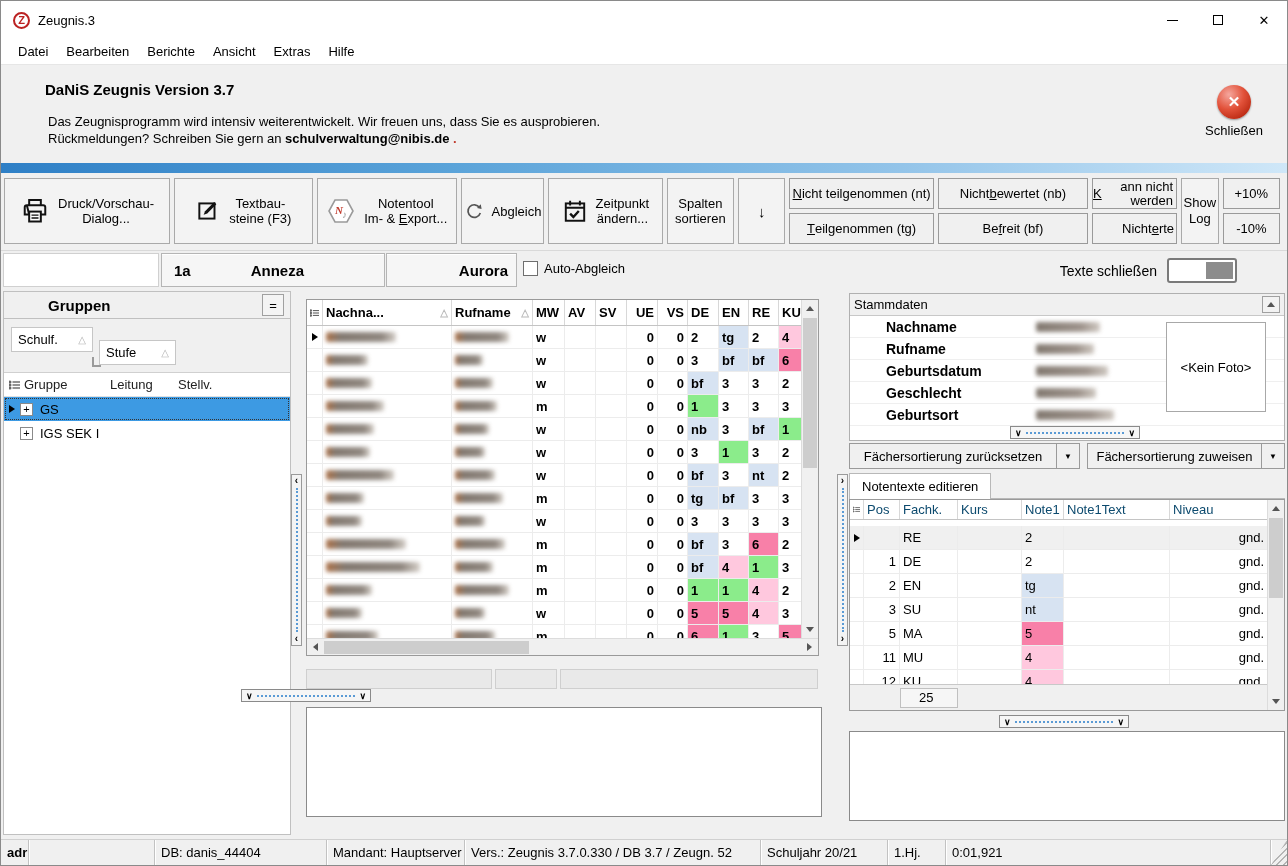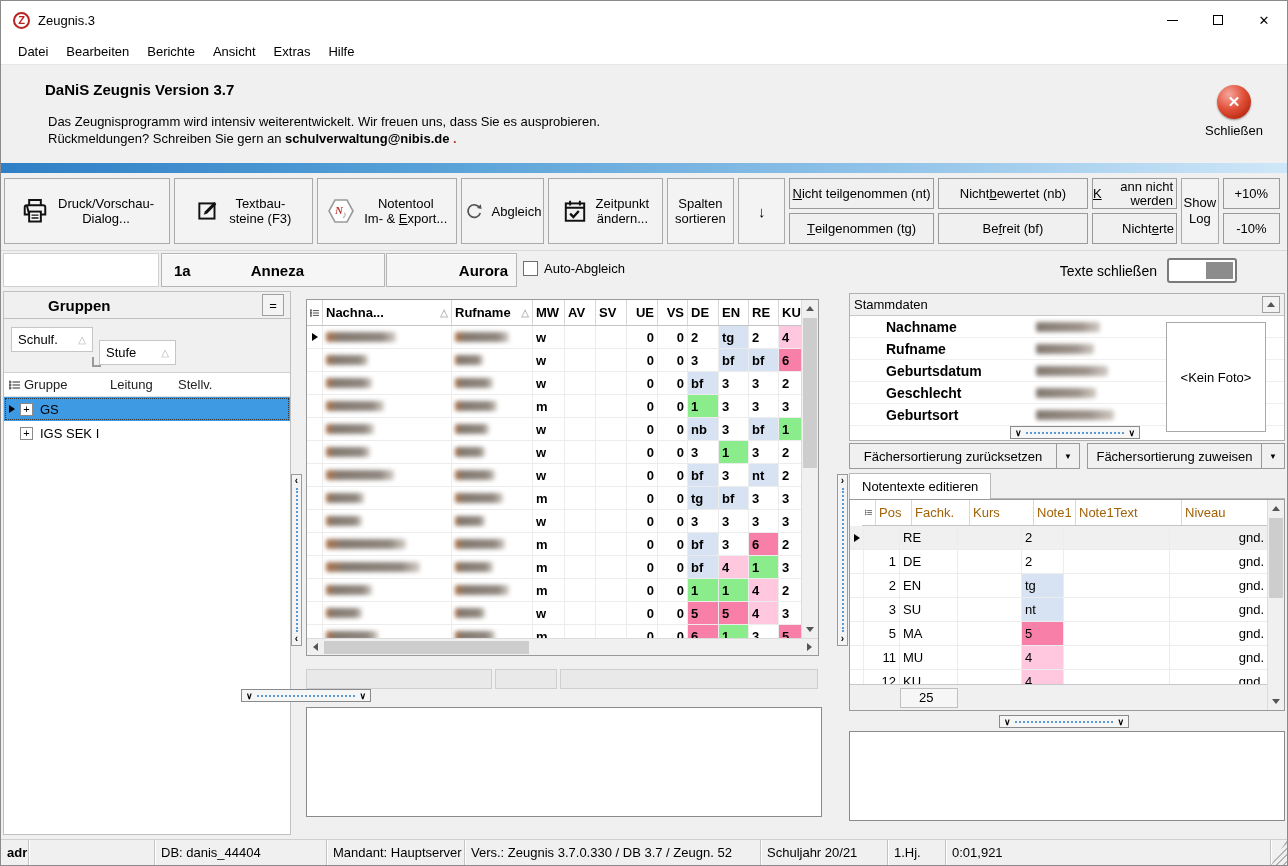--- a/index.html
+++ b/index.html
@@ -116,33 +116,33 @@
   .mid-split { position:absolute; left:240px; top:398px; }
   .mid-text { position:absolute; left:5px; top:416px; width:516px; height:110px; background:#fff; border:1px solid #8a8a8a; }
 
   
   .right-panel { position:absolute; left:848px; right:2px; top:0; bottom:2px; }
   .stamm-box { position:absolute; left:0; right:0; top:2px; height:148px; border:1px solid #b0b0b0; background:#fff; }
   .stamm-head { height:22px; background:#f0f0f0; border-bottom:1px solid #c8c8c8; display:flex; align-items:center; padding:0 4px; }
   .stamm-collapse { margin-left:auto; width:18px; height:17px; border:1px solid #a0a0a0; background:#f2f2f2; display:flex; align-items:center; justify-content:center; }
   .stamm-row { display:flex; align-items:center; height:22px; border-bottom:1px solid #efefef; }
   .stamm-label { font-weight:bold; font-size:14px; margin-left:36px; width:150px; }
-  .photo-box { position:absolute; right:18px; top:28px; width:100px; height:110px; border:1px solid #a8a8a8; background:#fff; display:flex; align-items:center; justify-content:center; font-size:13px; }
+  .photo-box { position:absolute; right:18px; top:28px; width:100px; height:90px; border:1px solid #a8a8a8; background:#fff; display:flex; align-items:center; justify-content:center; font-size:13px; }
   .stamm-split { position:absolute; left:160px; bottom:1px; }
   .fs-row { position:absolute; left:0; right:0; top:152px; height:26px; display:flex; }
   .fs-btn { height:26px; background:#f0f0f0; border:1px solid #9a9a9a; display:flex; align-items:center; justify-content:center; font-size:13px; }
   .fs-dd { width:23px; height:26px; background:#f0f0f0; border:1px solid #9a9a9a; border-left:none; display:flex; align-items:center; justify-content:center; font-size:8px; }
   .tab-strip { position:absolute; left:0; right:0; top:182px; height:26px; border-bottom:1px solid #b8b8b8; }
   .tab { display:inline-flex; align-items:center; height:26px; padding:0 12px; background:#fff; border:1px solid #b8b8b8; border-bottom:none; font-size:13px; }
 
   
   .n-ind{width:14px; justify-content:center;} .n-pos{width:36px; justify-content:flex-end;}
   .n-fach{width:58px;} .n-kurs{width:64px;} .n-note{width:42px;} .n-text{width:106px;} .n-niv{flex:1; justify-content:flex-end; border-right:none;}
   .ng-row { height:24px; }
-  .ng-head { height:26px; font-weight:normal; color:#a16207;margin-left:12px; }
+  .ng-head { height:20px; font-weight:normal; color:#0c4a6e; }
   .notes-box { top:208px; height:212px; left:0; right:0; }
   .notes-body { position:absolute; left:0; right:17px; top:26px; height:158px; overflow:hidden; }
   .notes-footer { position:absolute; left:0; right:17px; bottom:0; height:26px; background:#f0f0f0; border-top:1px solid #c8c8c8; display:flex; align-items:center; }
   .nf-cell { margin-left:50px; width:58px; height:20px; background:#f6f6f6; border:1px solid #c0c0c0; display:flex; align-items:center; padding:0 18px; }
   .right-split { position:absolute; left:150px; top:424px; }
   .right-text { position:absolute; left:0; right:0; top:440px; height:90px; background:#fff; border:1px solid #8a8a8a; }
 
   
   .statusbar { position:absolute; left:0; bottom:0; right:0; height:26px; background:#f0f0f0; border-top:1px solid #d0d0d0; display:flex; align-items:stretch; font-size:13px; }
   .sb-seg { display:flex; align-items:center; padding:0 6px; border-right:1px solid #c2c2c2; box-shadow:1px 0 0 #fff; overflow:hidden; white-space:nowrap; }

